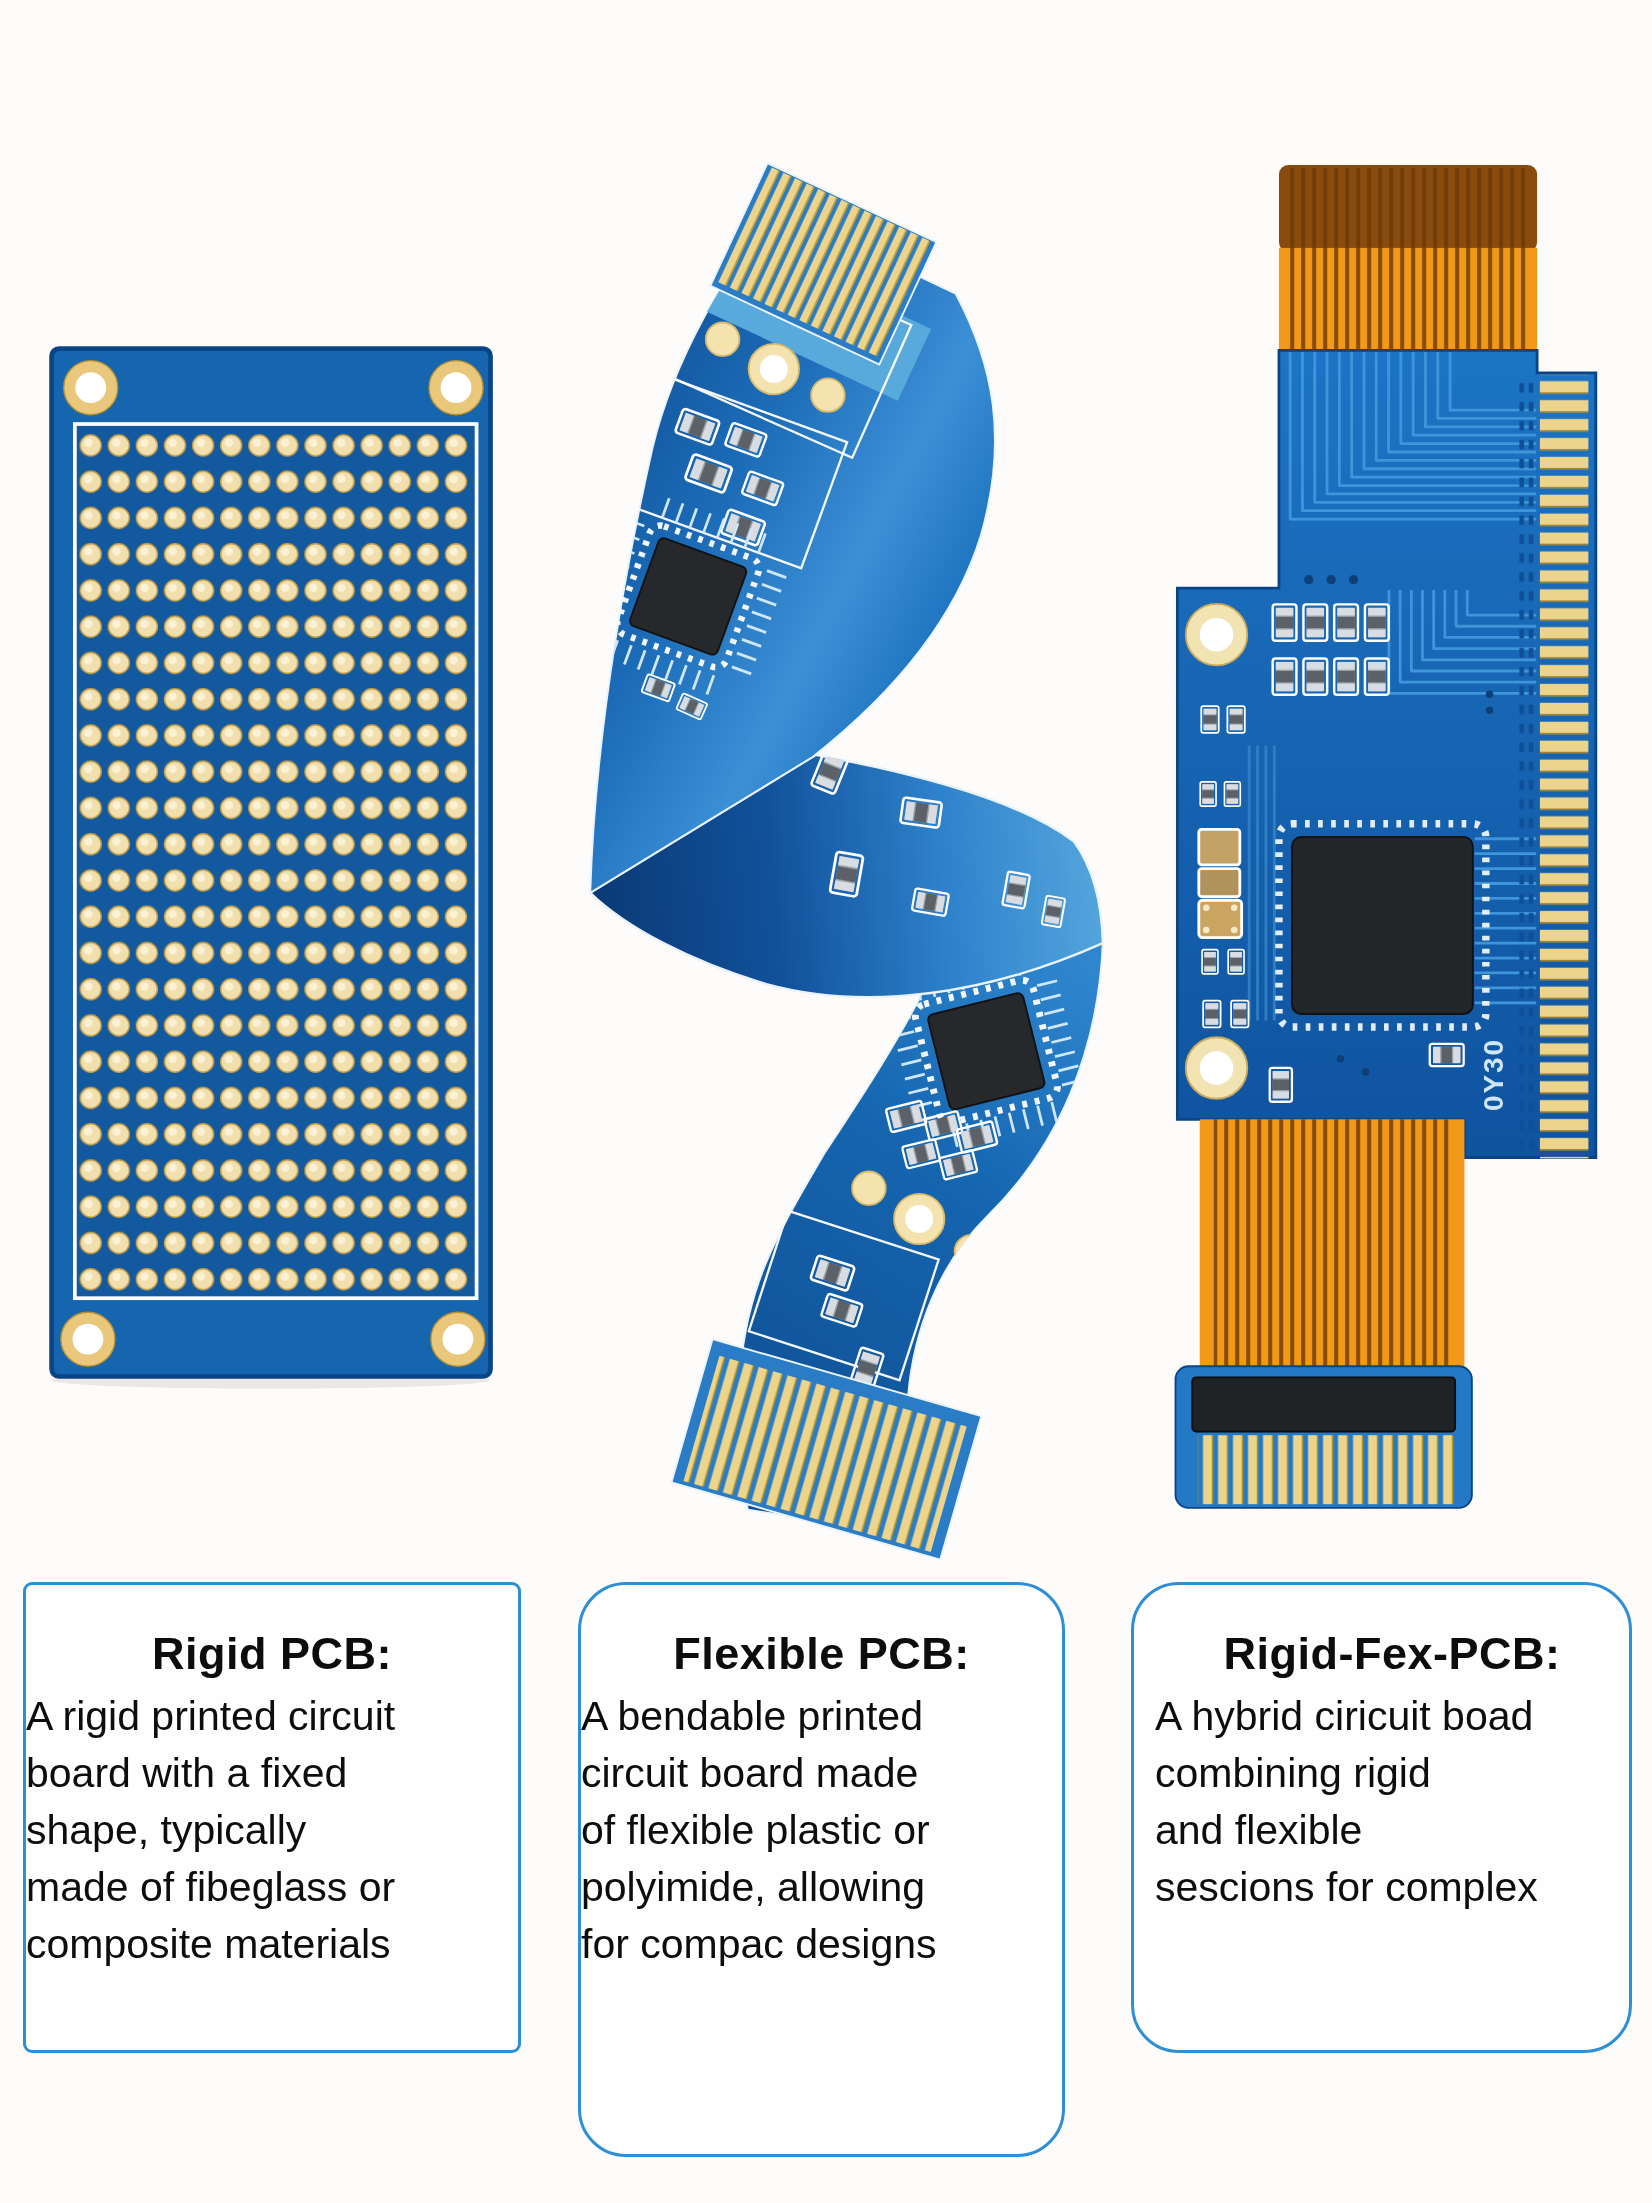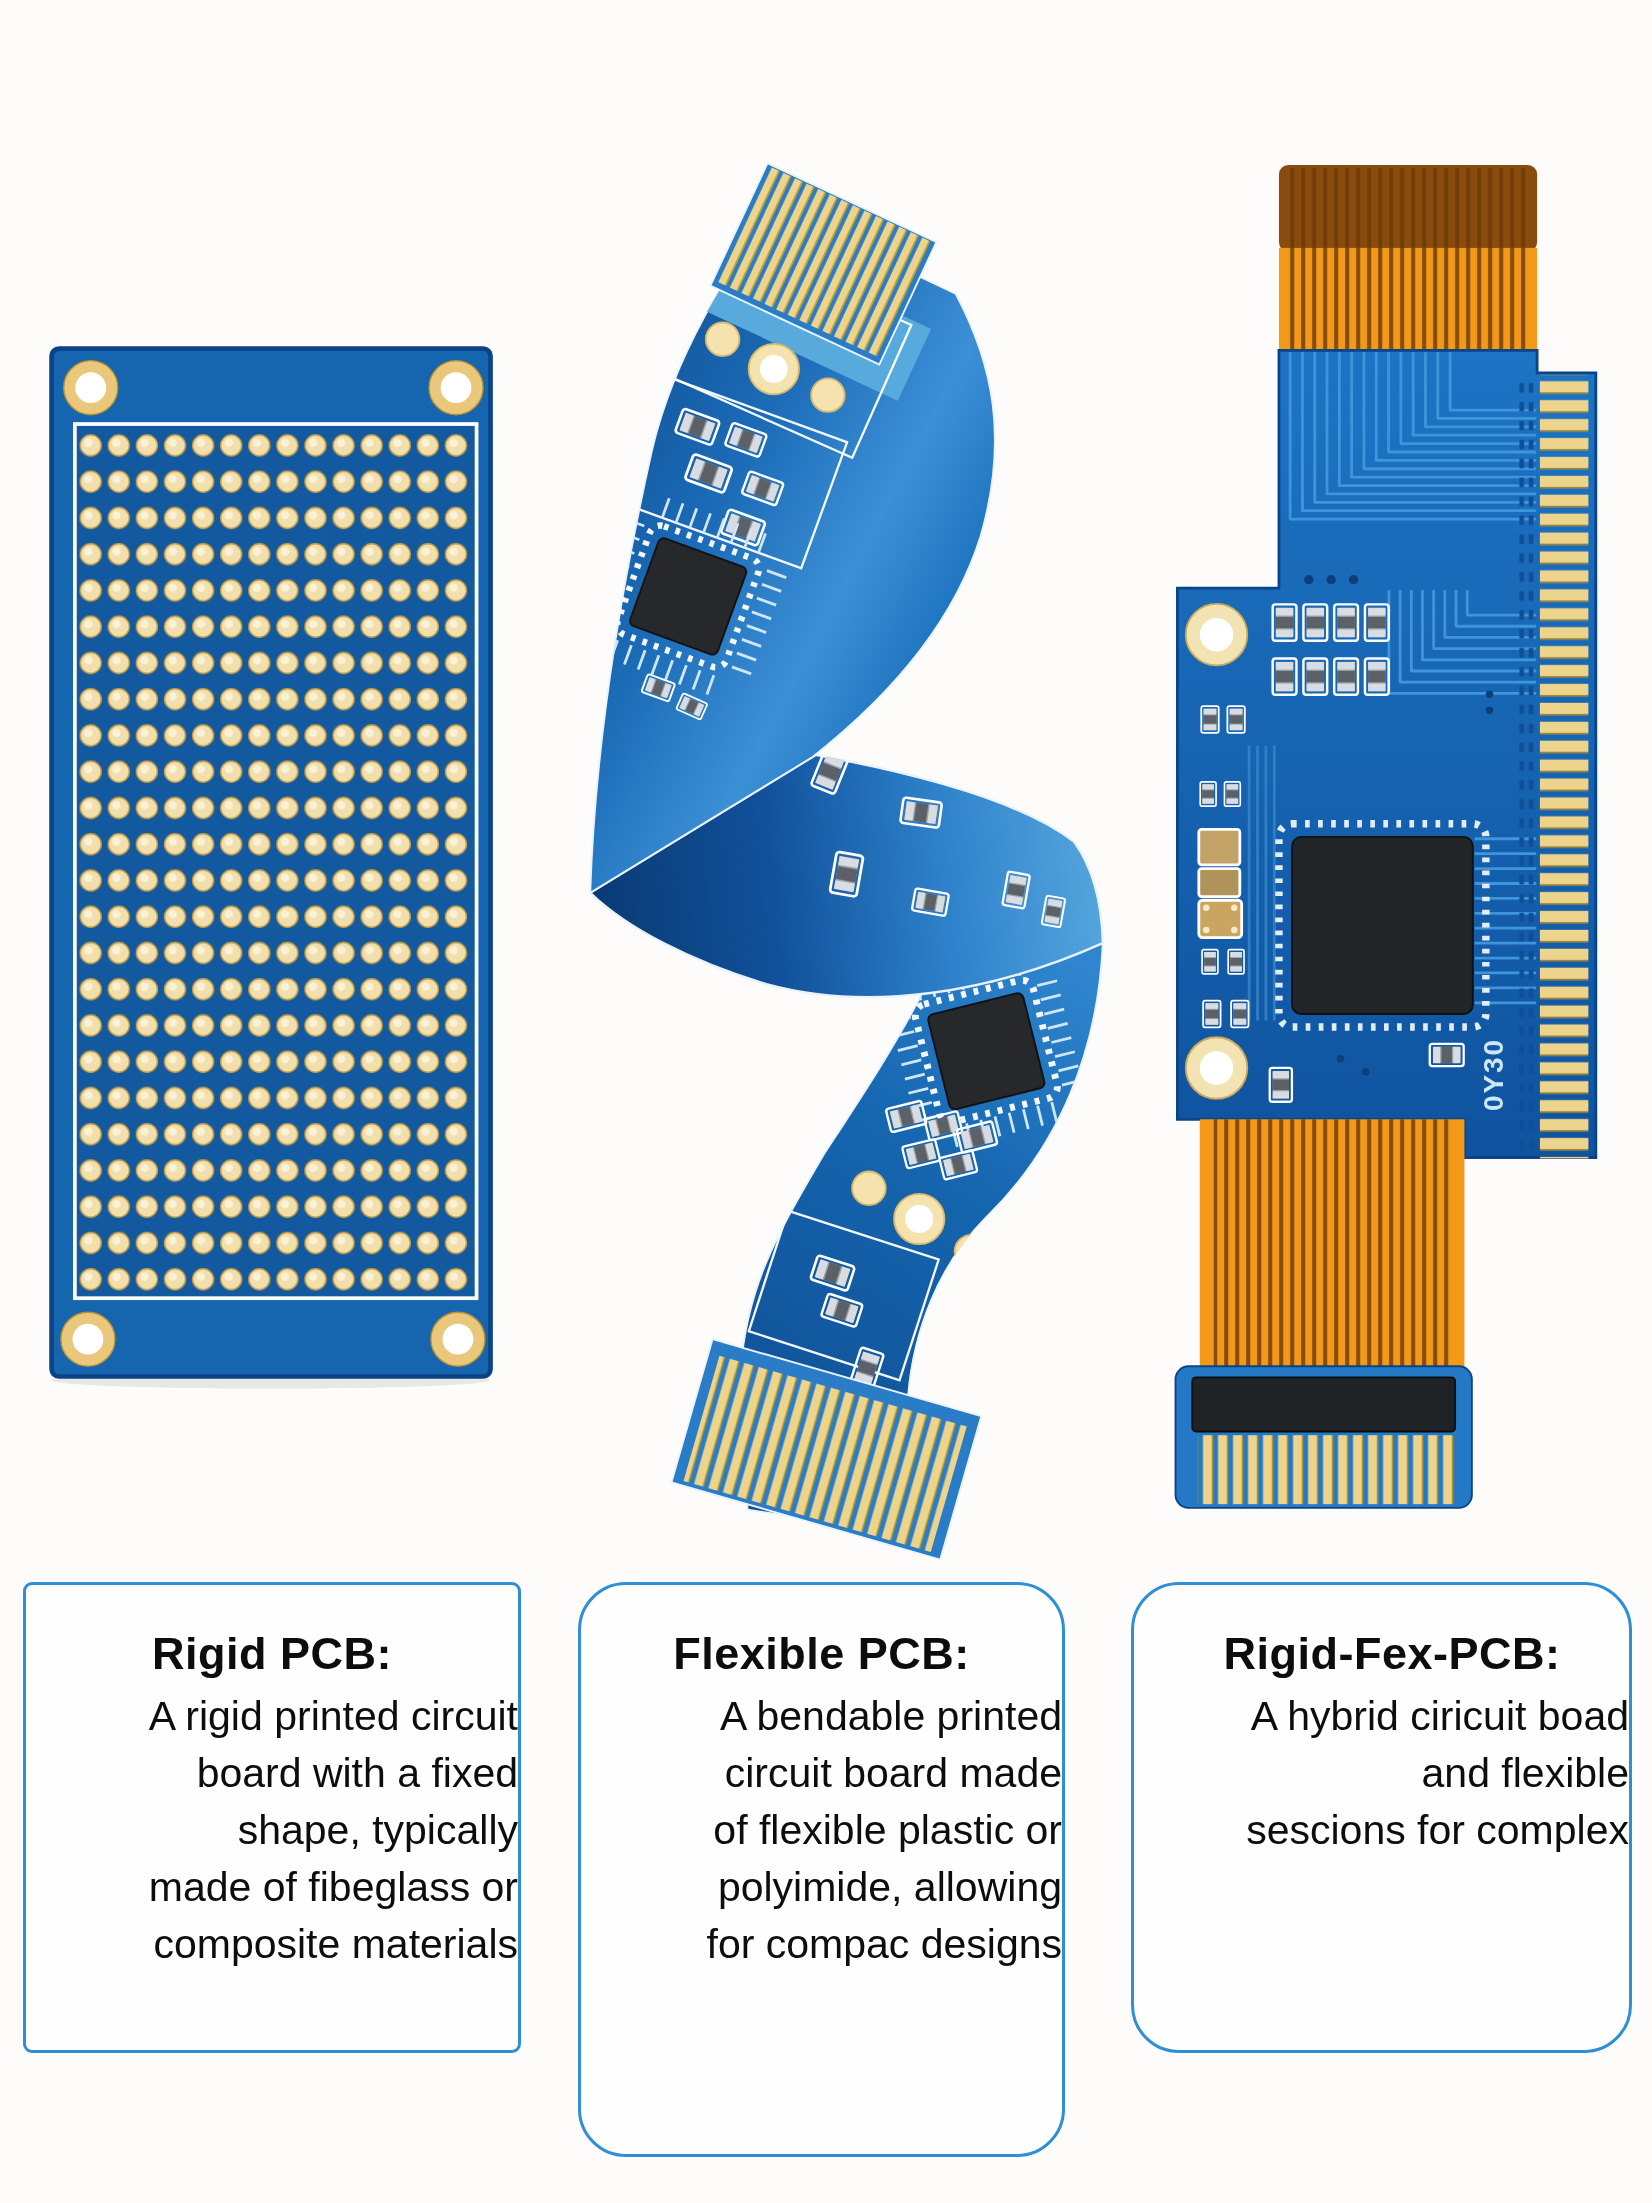--- a/index.html
+++ b/index.html
@@ -22,21 +22,21 @@
     text-align:center;
     font-weight:bold;
     font-size:45px;
     margin-top:43px;
     letter-spacing:0.5px;
   }
   .card-body{
     margin-top:7.5px;
     font-size:41px;
     line-height:57px;
-    text-align:right;
+    text-align:left;
   }
   .card1{left:23px;top:1582px;width:498px;height:471px;border-radius:9px;}
   .card2{left:578px;top:1582px;width:487px;height:575px;}
   .card3{left:1131px;top:1582px;width:501px;height:471px;}
 </style>
 </head>
 <body style="background: rgb(253, 252, 250);">
 
 <svg id="art" width="1653" height="1575" viewBox="0 0 1773 1690">
   <defs>
@@ -380,17 +380,18 @@
     <div>of flexible plastic or</div>
     <div>polyimide, allowing</div>
     <div>for compac designs</div>
   </div>
 </div>
 
 <div class="card card3" style="border-color: rgb(46, 142, 214); padding-left: 21px;">
   <div class="card-title">Rigid-Fex-PCB:</div>
   <div class="card-body">
     <div>A hybrid ciricuit boad</div>
+    <div>combining rigid</div>
     <div>and flexible</div>
     <div>sescions for complex</div>
   </div>
 </div>
 
 
 </body></html>

